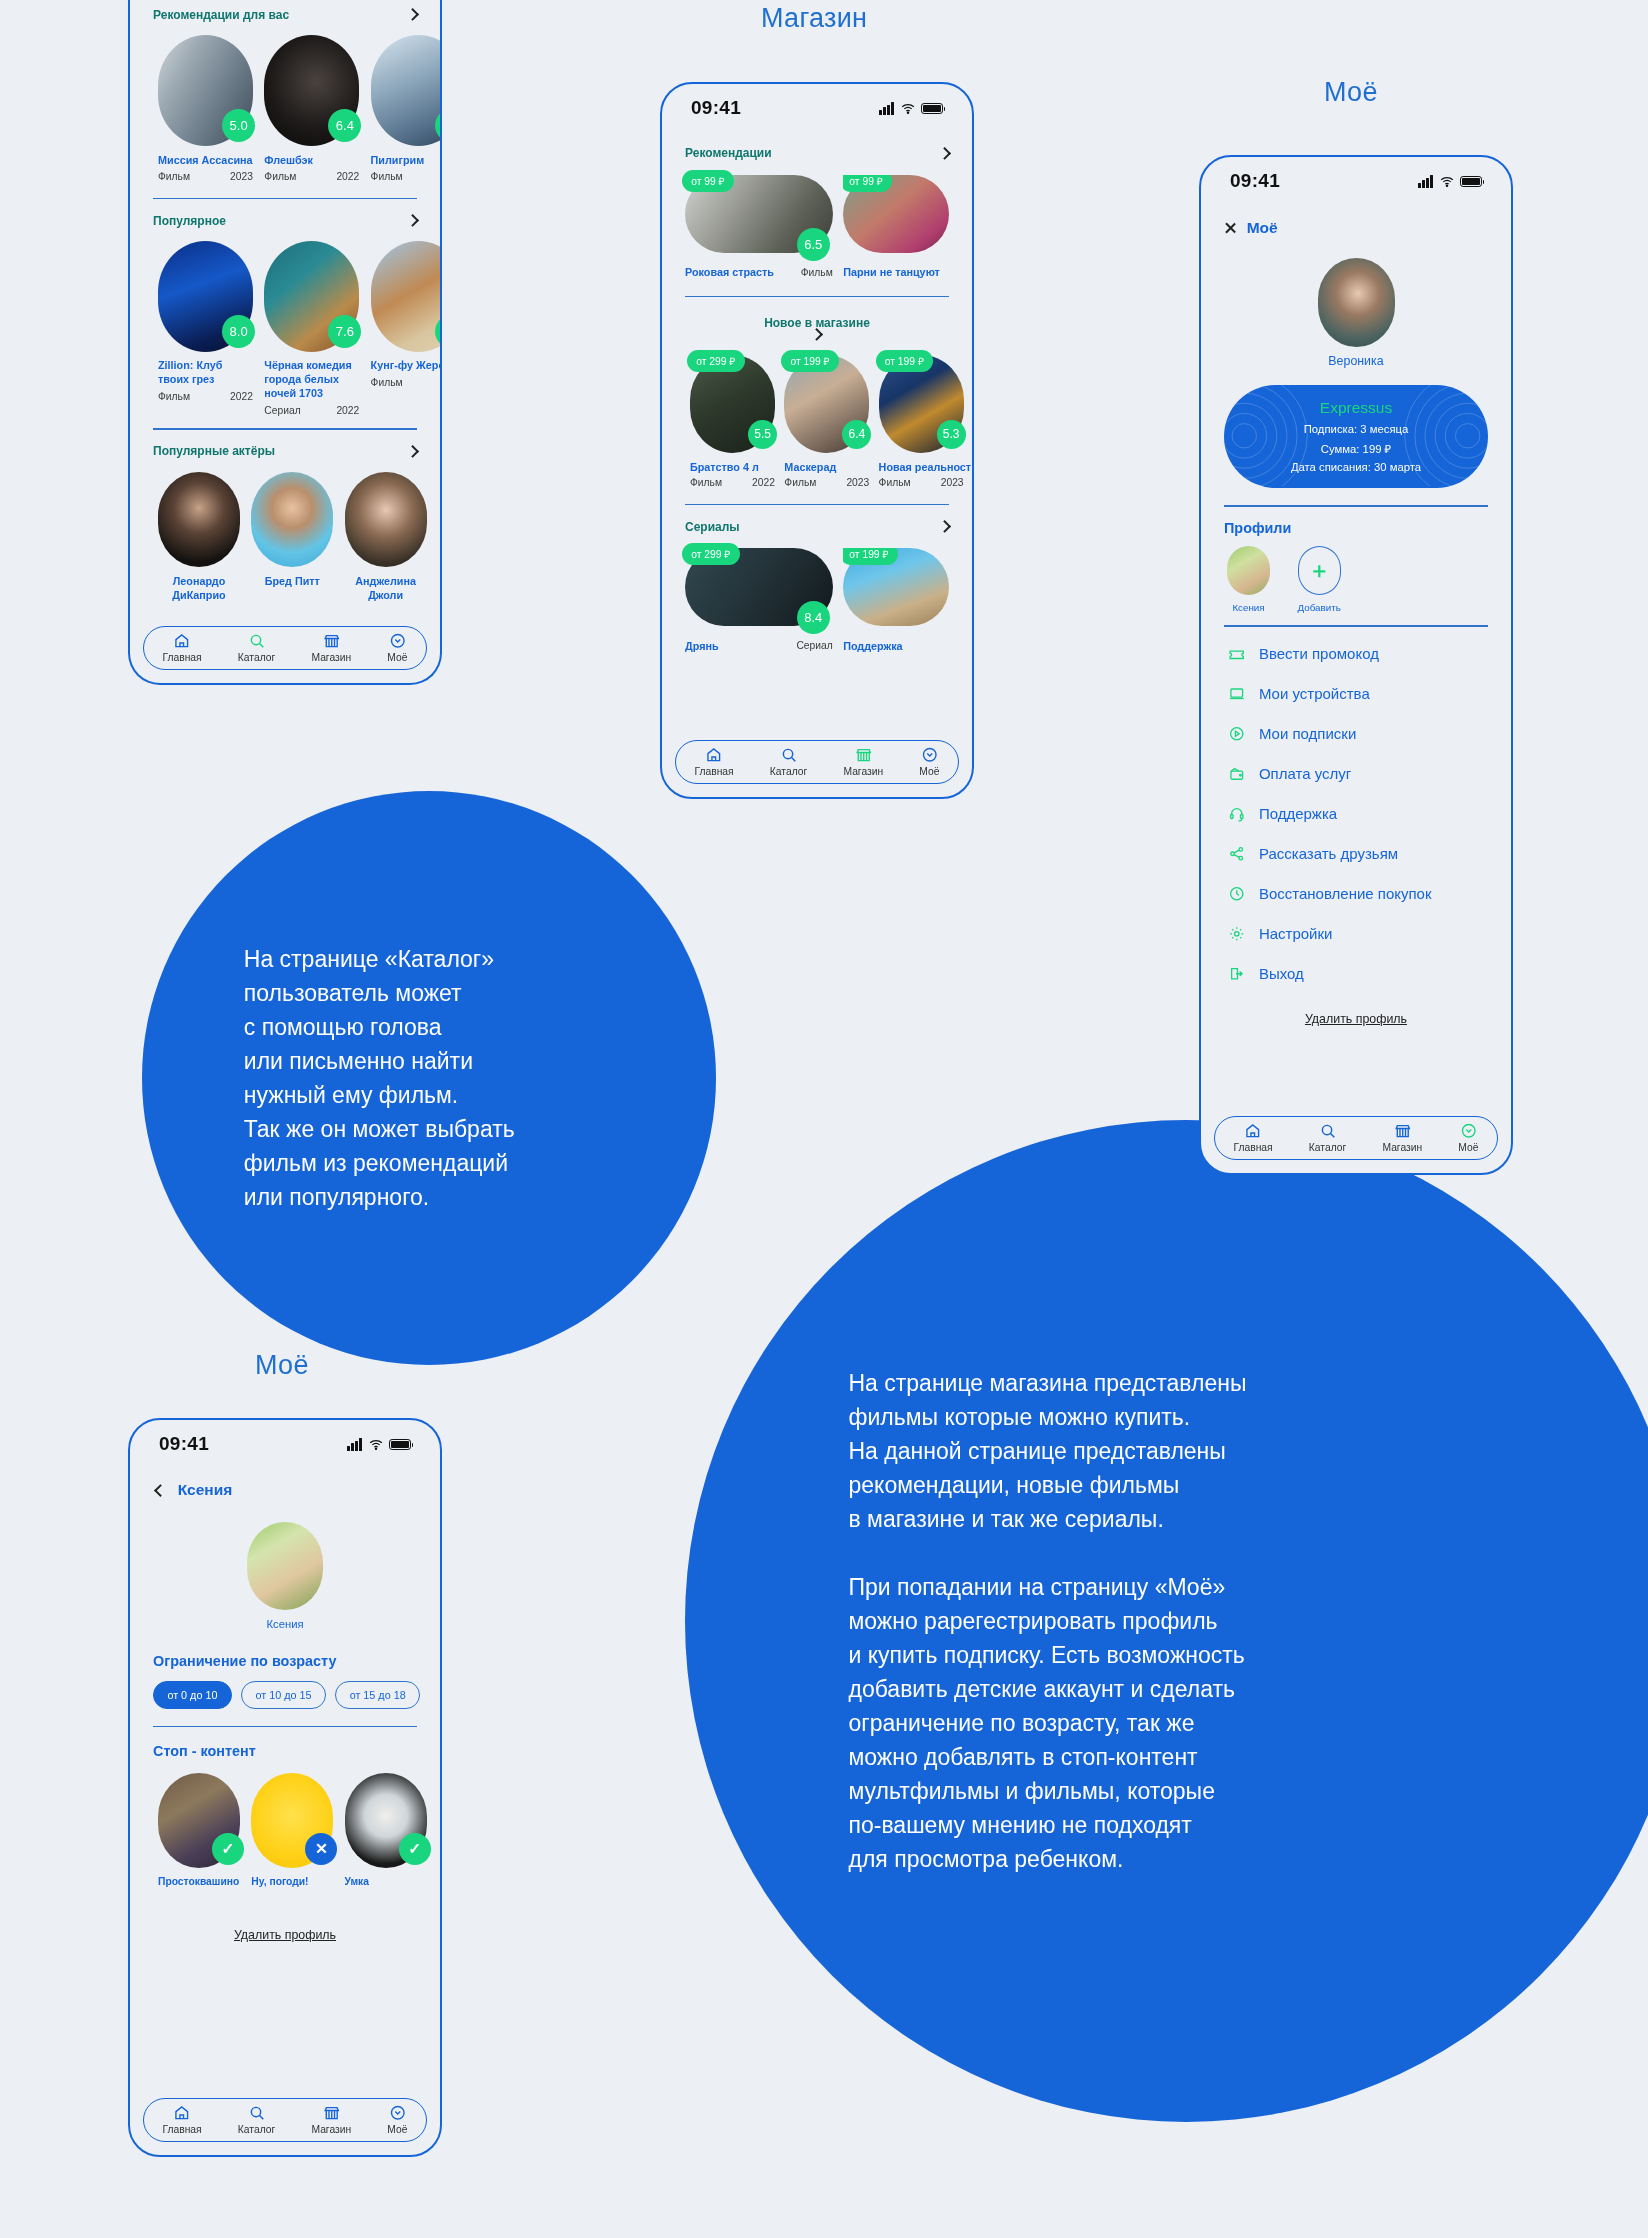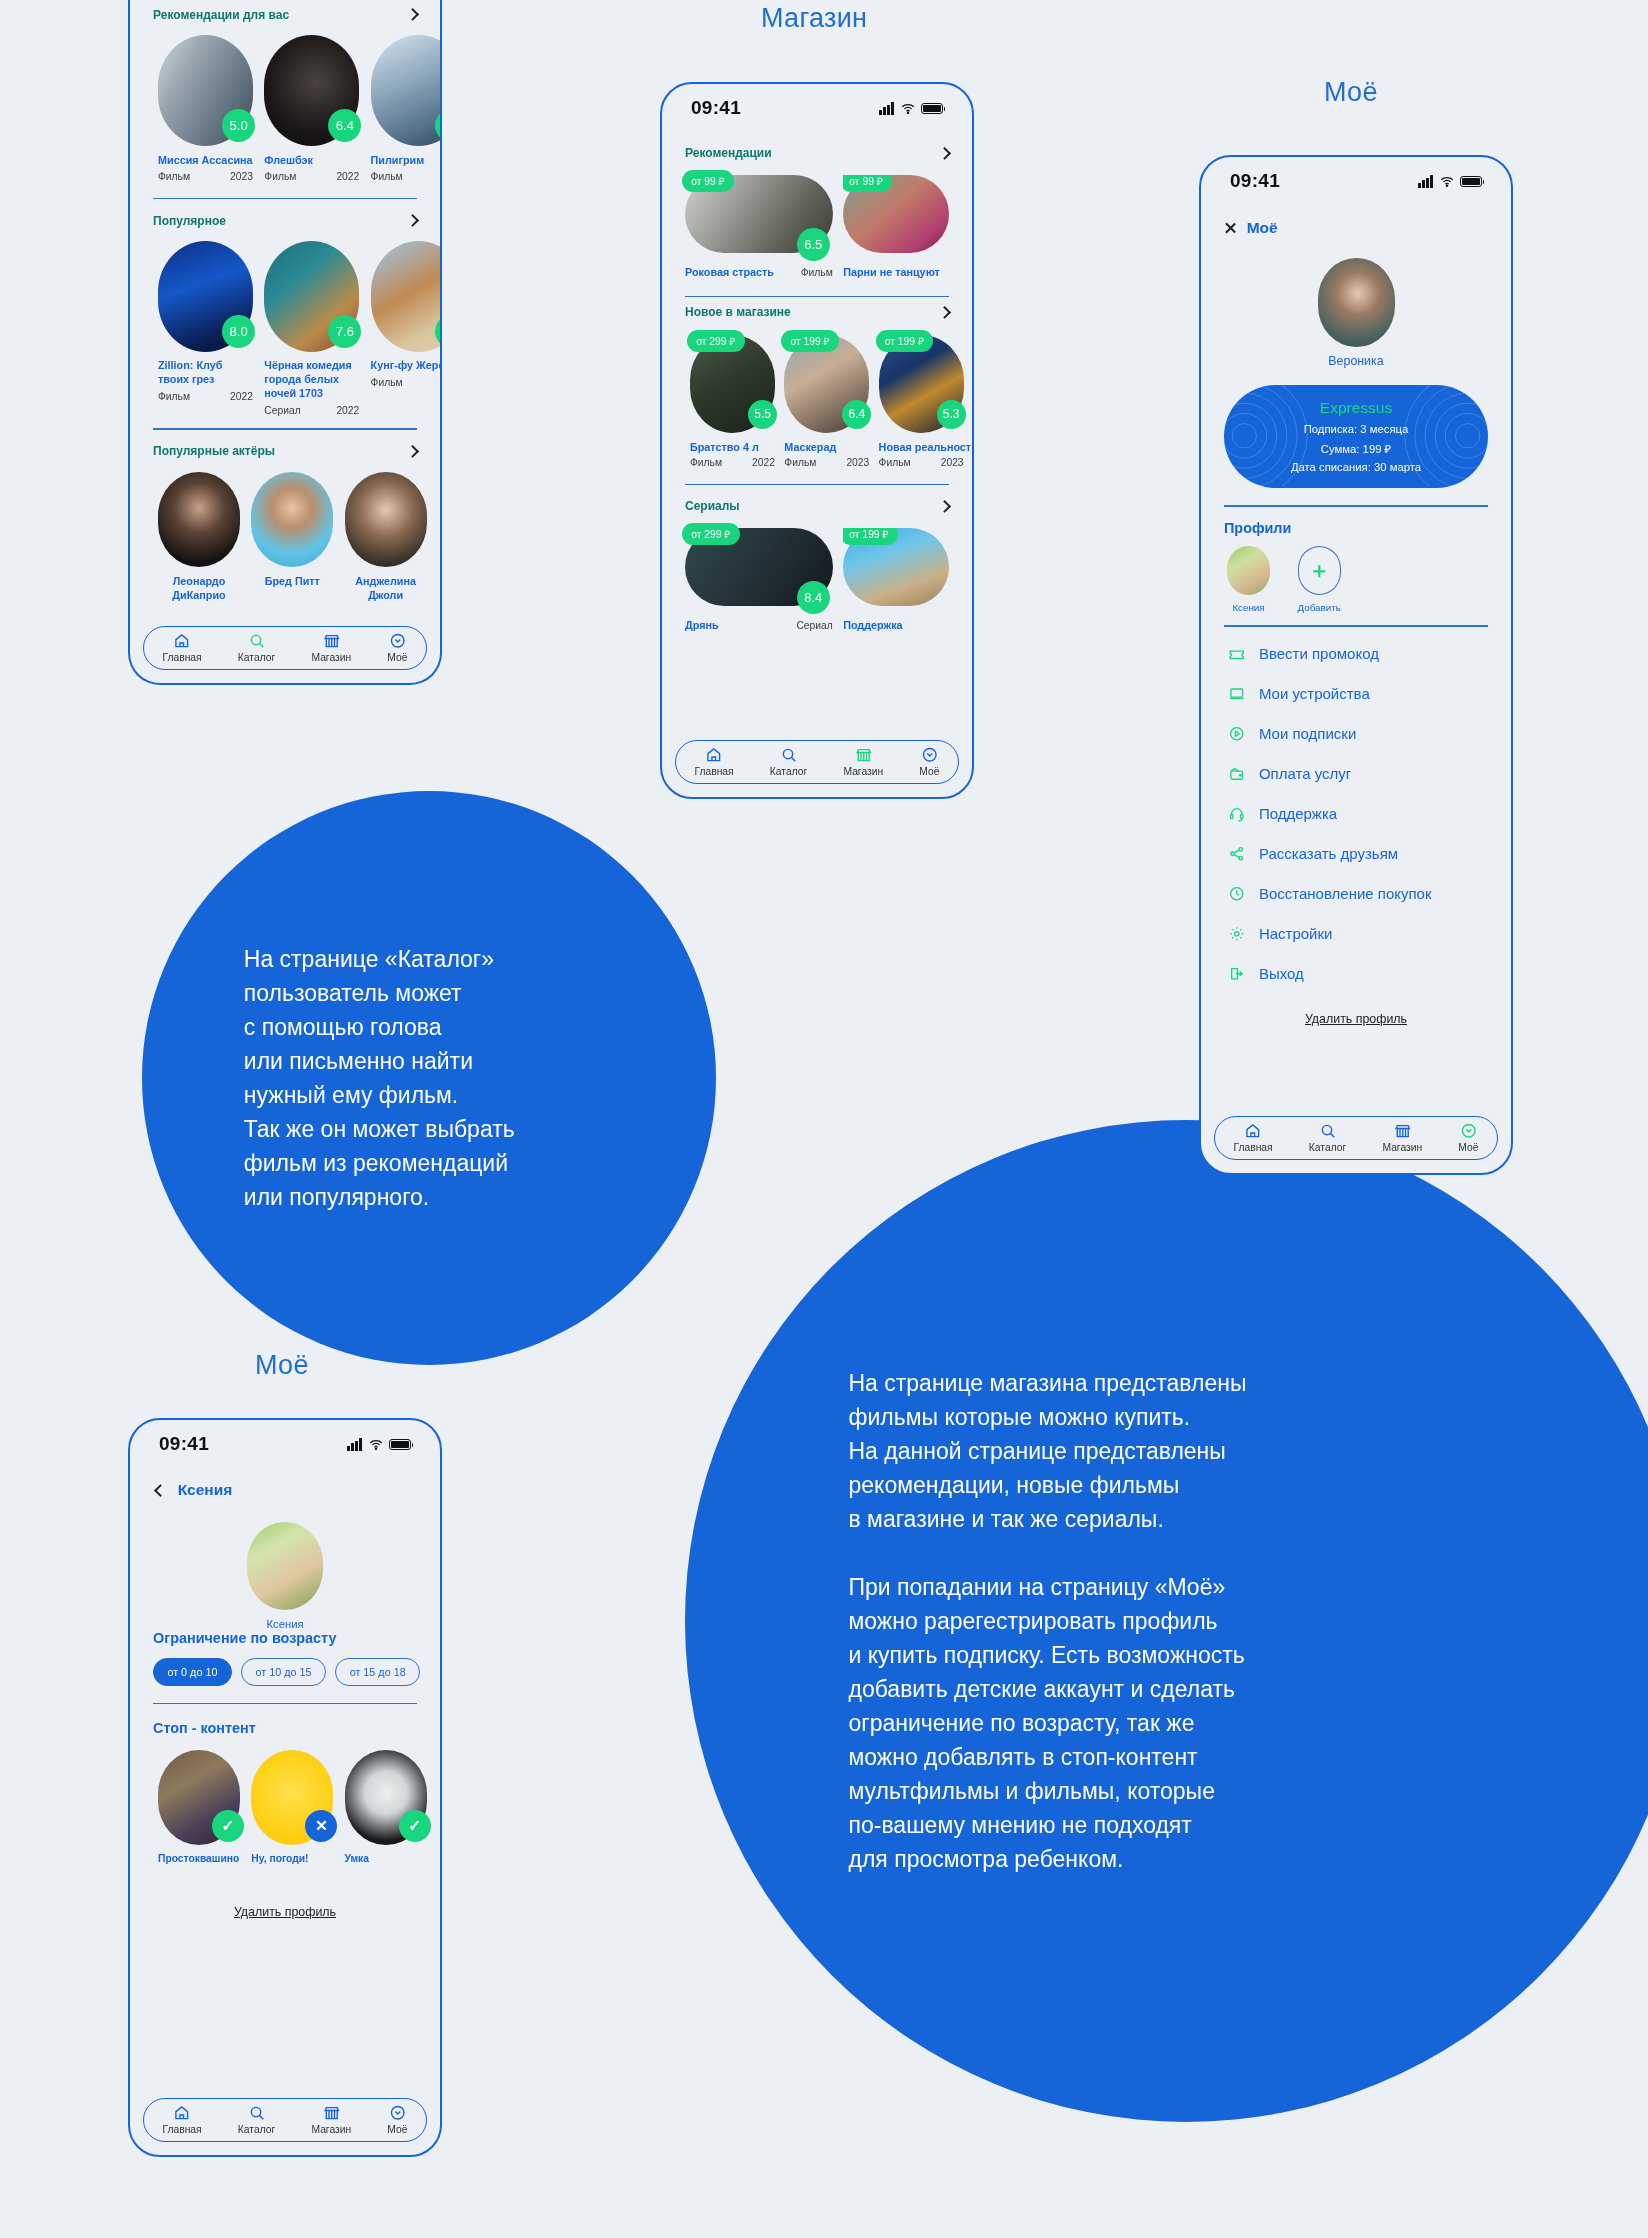--- a/index.html
+++ b/index.html
@@ -439,21 +439,21 @@
         <div class="wposter">
           <div class="img" style="background:linear-gradient(140deg,#7d9e8a 0%,#c27a6a 45%,#b03e6e 80%,#6f2347 100%);"></div>
           <div class="price-tag">от 99 ₽</div>
         </div>
         <div class="wtitle" style="margin-top:13.4px;white-space:nowrap;">Парни не танцуют</div>
       </div>
     </div>
 
     <div class="divider" style="margin-top:17.5px;"></div>
 
-    <div class="sec-head" style="margin-top:8px;">
+    <div class="sec-head" style="margin-top:19px;flex-direction:column;">
       <div class="t">Новое в магазине</div>
       <div class="chev"></div>
     </div>
 
     <div class="row" style="margin-top:15.5px; gap:9.3px;">
       <div class="item" style="width:85px;">
         <div class="poster" style="width:85px;height:98px;">
           <div class="img" style="background:linear-gradient(150deg,#4c5b4a 0%,#2e3a2c 45%,#1a211a 100%);"></div>
           <div class="price-tag">от 299 ₽</div>
           <div class="rating" style="width:29px;height:29px;font-size:12px;">5.5</div>
@@ -763,21 +763,21 @@
     <div class="topbar" style="margin-top:23px;">
       <div class="backchev"></div>
       <div class="tt" style="margin-left:4.1px;">Ксения</div>
     </div>
 
     <div style="margin-top:23px;">
       <div class="bigava" style="width:76px;height:88px;background:linear-gradient(150deg,#9ecb6b 0%,#d4e4ad 30%,#e0c79f 62%,#7fa254 100%);"></div>
       <div class="bigava-name" style="font-size:11.3px;">Ксения</div>
     </div>
 
-    <div class="sectitle" style="">Ограничение по возрасту</div>
+    <div class="sectitle" style="margin-top:23px;">Ограничение по возрасту</div>
 
     <div class="pills" style="margin-top:12.4px;">
       <div class="pill active">от 0 до 10</div>
       <div class="pill">от 10 до 15</div>
       <div class="pill">от 15 до 18</div>
     </div>
 
     <div class="divider" style="margin-top:16.5px;"></div>
 
     <div class="sectitle" style="margin-top:15.5px;">Стоп - контент</div>

